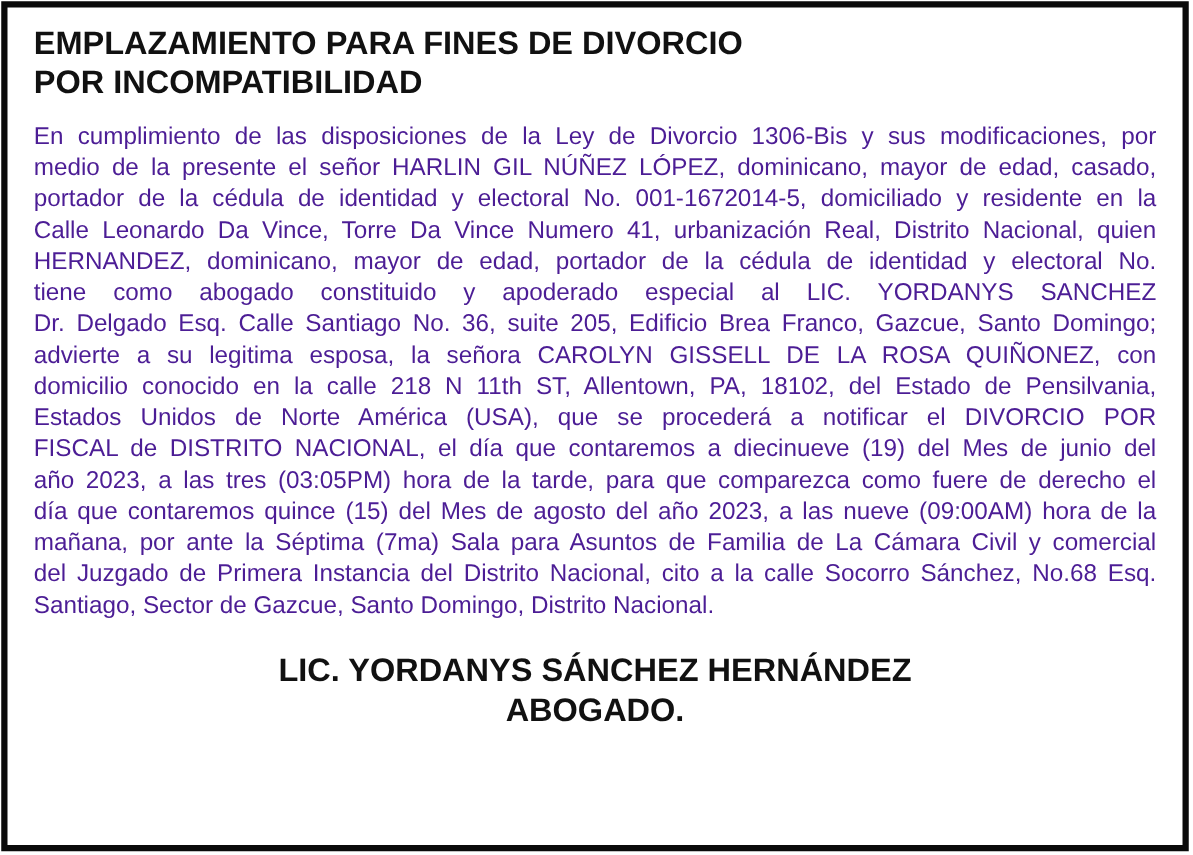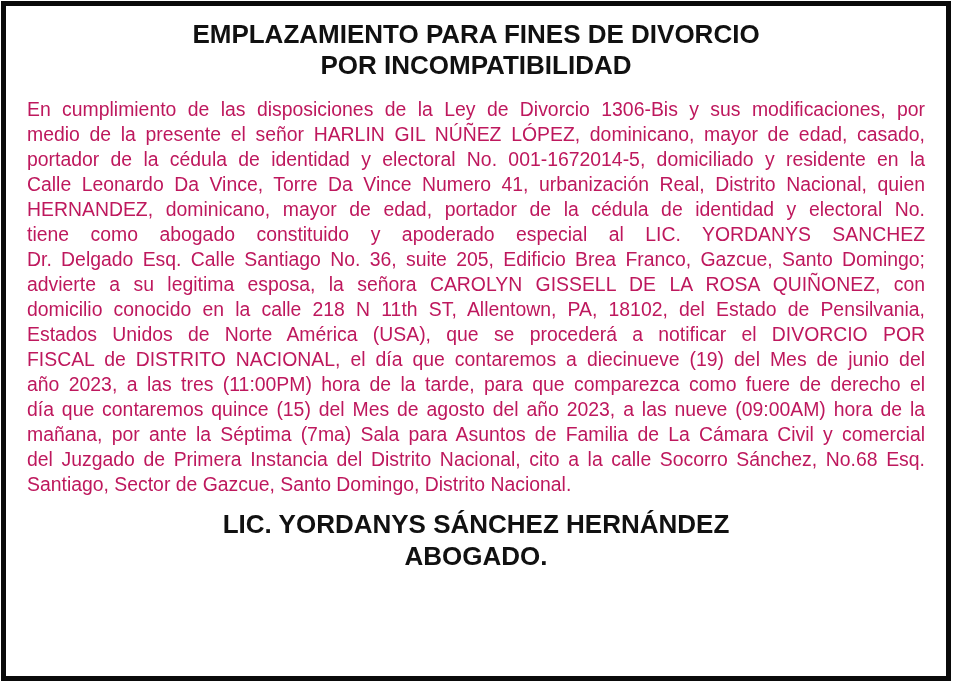--- a/index.html
+++ b/index.html
@@ -22,51 +22,51 @@
     height: 680px;
     box-sizing: border-box;
     border: 5px solid #0a0a0a;
     background: #ffffff;
     padding: 13px 21px 0 21px;
     font-family: "Liberation Sans", sans-serif;
     color: #111111;
     overflow: hidden;
   }
   .title-block {
-    text-align: center;
+    text-align: left;
     margin: 0 0 16px 0;
   }
   .title-line {
     font-weight: bold;
     font-size: 26px;
     line-height: 31px;
     letter-spacing: 0px;
     color: #111111;
     white-space: nowrap;
   }
   .body-block {
     margin: 0;
   }
   .body-line {
     font-size: 19.4px;
     line-height: 25px;
-    color: #be185d;
+    color: #4c1d95;
     text-align: justify;
     text-align-last: justify;
     -moz-text-align-last: justify;
     white-space: normal;
   }
   .body-line.last {
     text-align: center;
     text-align-last: left;
     -moz-text-align-last: left;
   }
   .signature-block {
     text-align: center;
-    margin-top: 11px;
+    margin-top: 23px;
   }
   .signature-line {
     font-weight: bold;
     font-size: 26px;
     line-height: 32px;
     color: #111111;
     white-space: nowrap;
   }
 </style>
 </head>
@@ -85,21 +85,21 @@
       <div class="body-line">medio de la presente el señor HARLIN GIL NÚÑEZ LÓPEZ, dominicano, mayor de edad, casado,</div>
       <div class="body-line">portador de la cédula de identidad y electoral No. 001-1672014-5, domiciliado y residente en la</div>
       <div class="body-line">Calle Leonardo Da Vince, Torre Da Vince Numero 41, urbanización Real, Distrito Nacional, quien</div>
       <div class="body-line">HERNANDEZ, dominicano, mayor de edad, portador de la cédula de identidad y electoral No.</div>
       <div class="body-line">tiene como abogado constituido y apoderado especial al LIC. YORDANYS SANCHEZ</div>
       <div class="body-line">Dr. Delgado Esq. Calle Santiago No. 36, suite 205, Edificio Brea Franco, Gazcue, Santo Domingo;</div>
       <div class="body-line">advierte a su legitima esposa, la señora CAROLYN GISSELL DE LA ROSA QUIÑONEZ, con</div>
       <div class="body-line">domicilio conocido en la calle 218 N 11th ST, Allentown, PA, 18102, del Estado de Pensilvania,</div>
       <div class="body-line">Estados Unidos de Norte América (USA), que se procederá a notificar el DIVORCIO POR</div>
       <div class="body-line">FISCAL de DISTRITO NACIONAL, el día que contaremos a diecinueve (19) del Mes de junio del</div>
-      <div class="body-line">año 2023, a las tres (11:00PM) hora de la tarde, para que comparezca como fuere de derecho el</div>
+      <div class="body-line">año 2023, a las tres (03:05PM) hora de la tarde, para que comparezca como fuere de derecho el</div>
       <div class="body-line">día que contaremos quince (15) del Mes de agosto del año 2023, a las nueve (09:00AM) hora de la</div>
       <div class="body-line">mañana, por ante la Séptima (7ma) Sala para Asuntos de Familia de La Cámara Civil y comercial</div>
       <div class="body-line">del Juzgado de Primera Instancia del Distrito Nacional, cito a la calle Socorro Sánchez, No.68 Esq.</div>
       <div class="body-line last">Santiago, Sector de Gazcue, Santo Domingo, Distrito Nacional.</div>
     </div>
 
     <div class="signature-block">
       <div class="signature-line">LIC. YORDANYS SÁNCHEZ HERNÁNDEZ</div>
       <div class="signature-line">ABOGADO.</div>
     </div>

